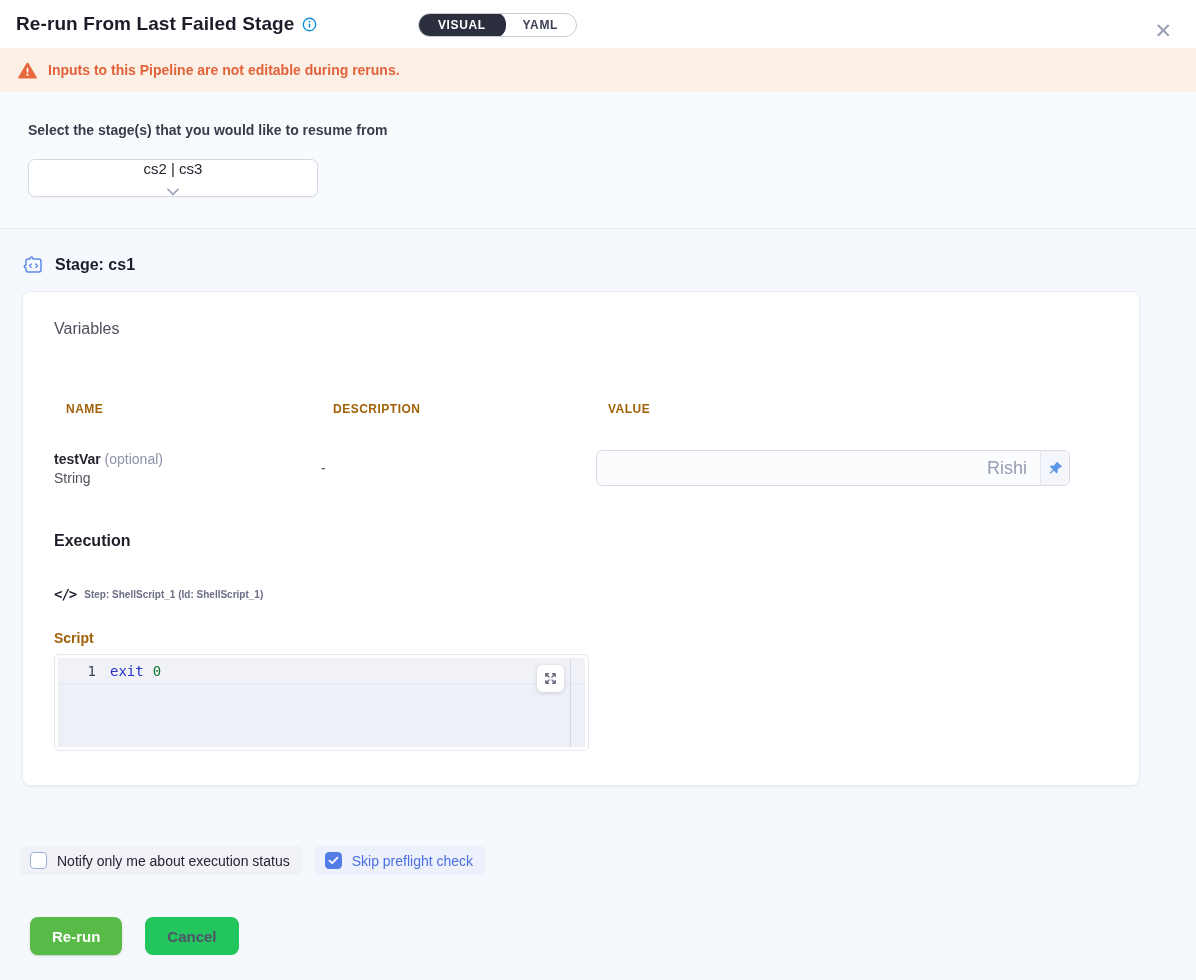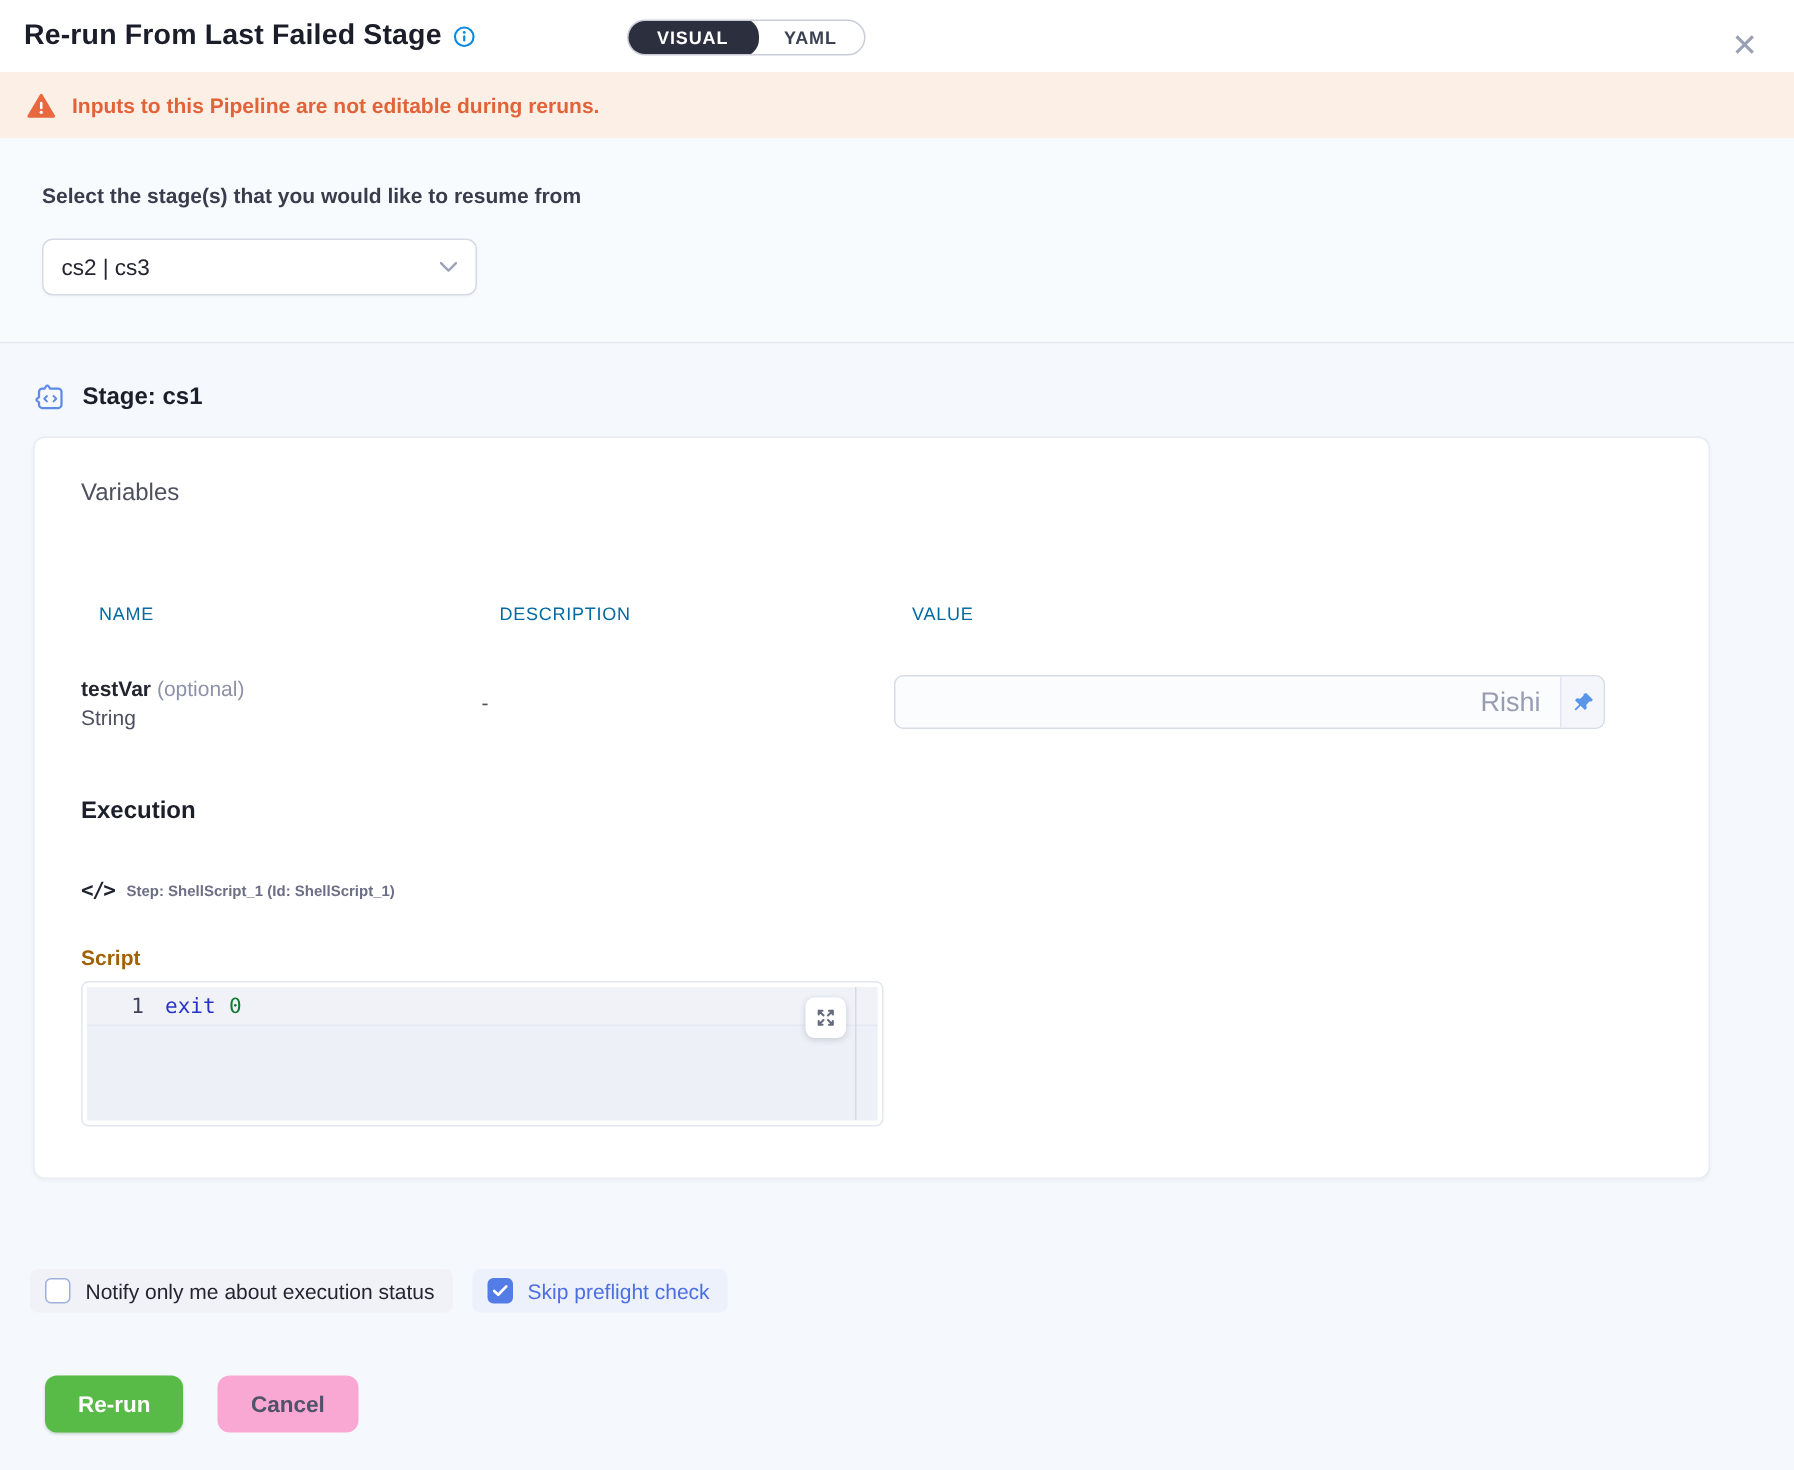--- a/index.html
+++ b/index.html
@@ -51,20 +51,21 @@
     height:137px; background:#f8fbfe;
     border-bottom:1px solid #e4e8f0;
     padding:30px 28px 0 28px;
   }
   .select-label { font-size:14px; font-weight:bold; color:#3a3c4c; }
   .dropdown {
     margin-top:21px; width:290px; height:38px;
     background:#ffffff; border:1px solid #d6d9e4; border-radius:7px;
     display:flex; align-items:center; padding:0 12px; cursor:pointer;
     box-shadow:0 1px 2px rgba(40,48,70,.04);
+    flex-direction:column;
   }
   .dropdown-value { font-size:15px; color:#24252f; flex:1; }
 
   
   .main { background:#f5f8fc; padding:0 0 0 0; }
   .stage-header {
     display:flex; align-items:center; gap:10px;
     padding:22px 22px 0 22px; height:50px;
   }
   .stage-title { font-size:16px; font-weight:bold; color:#1c1e2a; }
@@ -75,22 +76,22 @@
     box-shadow:0 1px 3px rgba(40,48,70,.05);
     padding:28px 31px 0 31px;
   }
   .vars-heading { font-size:16px; font-weight:500; color:#4e505f; }
 
   .var-grid {
     display:grid; grid-template-columns:267px 275px 474px;
     margin-top:64px;
   }
   .col-head {
-    font-size:12px; font-weight:normal; letter-spacing:.5px;
-    color:#0369a1; text-transform:uppercase;padding-left:12px;
+    font-size:12px; font-weight:bold; letter-spacing:.5px;
+    color:#a16207; text-transform:uppercase;padding-left:12px;
   }
   .var-row { display:grid; grid-template-columns:267px 275px 474px; margin-top:34px; align-items:center; }
   .var-name-line { font-size:14px; color:#8e91a8; }
   .var-name { font-weight:bold; color:#24252f; }
   .var-type { font-size:14px; color:#4e505f; margin-top:3px; }
   .var-desc { font-size:14px; color:#4e505f; }
 
   .value-wrap {
     position:relative; width:474px; height:36px;
     border:1px solid #d8dbe8; border-radius:6px; background:#fbfcfe;
@@ -159,21 +160,21 @@
   .option.checked .checkbox svg { display:block; }
 
   
   .actions { display:flex; gap:23px; margin:42px 0 0 30px; }
   .btn {
     height:38px; border:none; border-radius:8px; cursor:pointer;
     font-family:"Liberation Sans", sans-serif; font-size:15px; font-weight:bold;
     padding:0 22px;
   }
   .btn-rerun { background:#58ba47; color:#ffffff; box-shadow:0 1px 2px rgba(40,90,30,.25); }
-  .btn-cancel { background:#f9a8d4; color:#4f5368; }
+  .btn-cancel { background:#22c55e; color:#4f5368; }
 </style>
 </head>
 <body>
 
 <div class="header">
   <span class="title">Re-run From Last Failed Stage</span>
   <span class="info-ic">
     <svg width="15" height="15" viewBox="0 0 16 16">
       <circle cx="8" cy="8" r="6.6" fill="none" stroke="#0b8be0" stroke-width="1.5"></circle>
       <rect x="7.2" y="7" width="1.6" height="4.4" rx="0.8" fill="#0b8be0"></rect>

